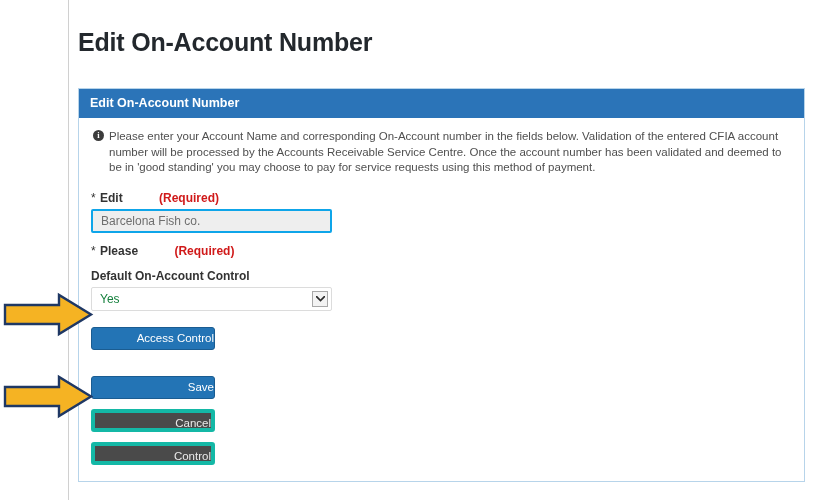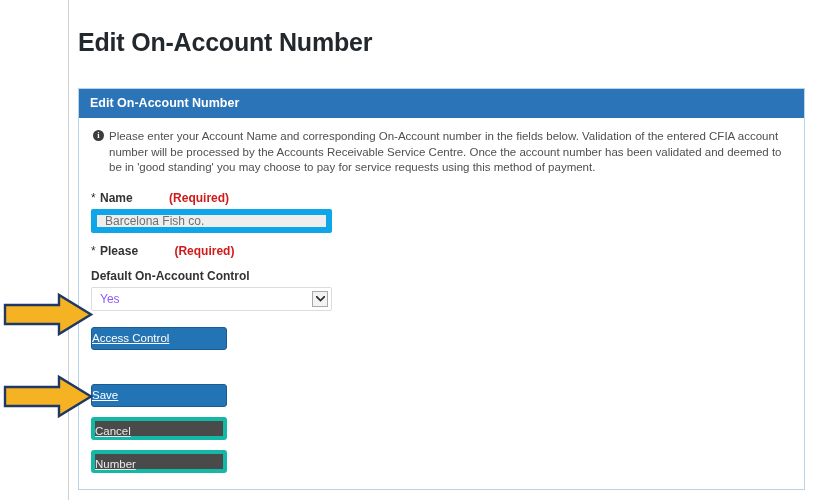--- a/index.html
+++ b/index.html
@@ -102,42 +102,42 @@
   .required {
     color: #d01919;
     font-weight: bold;
     margin-left: 33px;
   }
 
   .text-input {
     width: 241px;
     height: 24px;
     box-sizing: border-box;
-    border: 6px solid #0ea5e9;
+    border: 2px solid #0ea5e9;
     background: #eeeeee;
     color: #6f6f6f;
     font-size: 12px;
     font-family: "Liberation Sans", sans-serif;
     padding: 0 8px;
     border-radius: 2px;
     outline: none;
   }
 
   .select-wrap {
     position: relative;
     width: 241px;
     height: 24px;
     box-sizing: border-box;
     border: 1px solid #dcdcdc;
     background: #ffffff;
     border-radius: 2px;
   }
   .select-value {
     font-size: 12px;
-    color: #8b5cf6;
+    color: #15803d;
     line-height: 22px;
     padding-left: 8px;
   }
   .select-arrow-box {
     position: absolute;
     right: 3px;
     top: 3px;
     width: 16px;
     height: 16px;
     border: 1px solid #a8a8a8;
@@ -145,45 +145,44 @@
     box-sizing: border-box;
   }
   .select-arrow-box svg {
     display: block;
     margin: 4px auto 0 auto;
   }
 
   
   .btn {
     display: block;
-    width: 136px;
+    width: 124px;
     height: 23px;
     box-sizing: border-box;
     border: 1px solid #1d5party;
     font-size: 11.5px;
     font-family: "Liberation Sans", sans-serif;
     color: #ffffff;
-    text-align: left;
+    text-align: right;
     line-height: 21px;
     border-radius: 3px;
     cursor: pointer;
     padding: 0;
-    text-decoration: underline;
   }
   .btn-blue {
     background: #2374b5;
     border: 1px solid #1a5c91;
   }
   .btn-dark {
     background: #4a4a4a;
     border: 4px solid #14b8a6;
     color: #e9e9e9;
   }
   .btn-access { margin-top: 16px; }
-  .btn-save   { margin-top: 34px; }
+  .btn-save   { margin-top: 26px; }
   .btn-cancel { margin-top: 10px; }
   .btn-delete { margin-top: 10px; }
 
   
   .arrow {
     position: absolute;
     width: 92px;
     height: 45px;
   }
   .arrow svg { display: block; }
@@ -204,21 +203,21 @@
   <div class="panel-body">
 
     <div class="info-note">
       <span class="info-icon">i</span>
       <span>Please enter your Account Name and corresponding On-Account number in the fields below. Validation of the entered CFIA account number will be processed by the Accounts Receivable Service Centre. Once the account number has been validated and deemed to be in 'good standing' you may choose to pay for service requests using this method of payment.</span>
     </div>
 
     <div class="field-group">
       <div class="field-label">
         <span class="asterisk">*</span>
-        <span>Name</span>
+        <span>Edit</span>
         <span class="required">(Required)</span>
       </div>
       <input class="text-input" type="text" value="Barcelona Fish co." style="">
     </div>
 
     <div class="field-group">
       <div class="field-label">
         <span class="asterisk">*</span>
         <span>Please</span>
         <span class="required">(Required)</span>
@@ -233,21 +232,21 @@
           <svg width="9" height="6" viewBox="0 0 9 6">
             <path d="M0.6 0.6 L4.5 4.6 L8.4 0.6" fill="none" stroke="#2b2b2b" stroke-width="1.6" stroke-linecap="square"></path>
           </svg>
         </div>
       </div>
     </div>
 
     <button class="btn btn-blue btn-access">Access Control</button>
     <button class="btn btn-blue btn-save">Save</button>
     <button class="btn btn-dark btn-cancel">Cancel</button>
-    <button class="btn btn-dark btn-delete">Number</button>
+    <button class="btn btn-dark btn-delete">Control</button>
 
   </div>
 </div>
 
 <div class="arrow arrow-select">
   <svg width="92" height="45" viewBox="0 0 92 45">
     <path d="M3 13 L57 13 L57 3 L89 22.5 L57 42 L57 32 L3 32 Z" fill="#f5b323" stroke="#1f3864" stroke-width="2.4" stroke-linejoin="miter"></path>
   </svg>
 </div>
 

